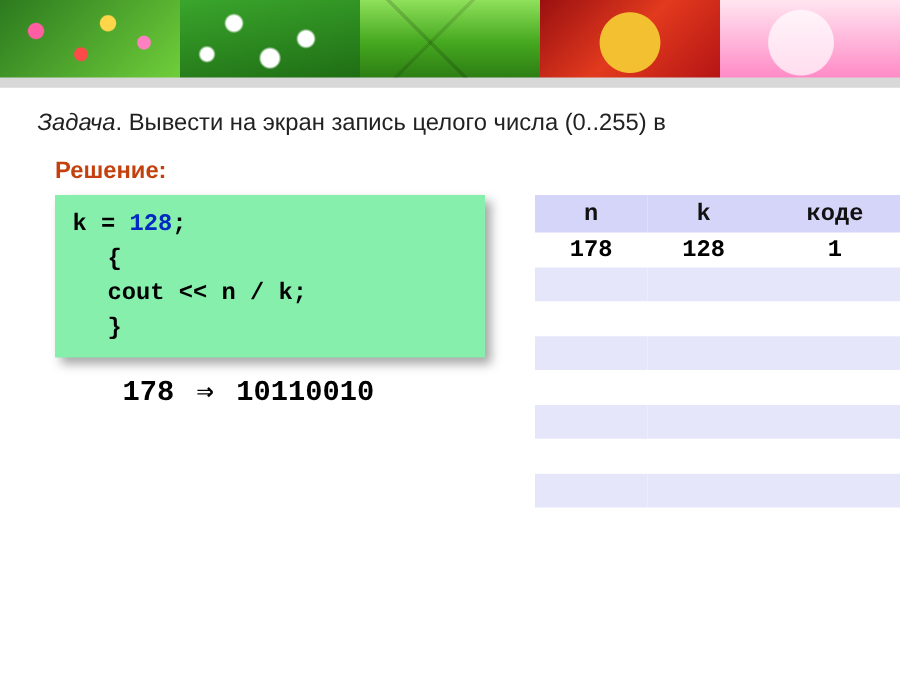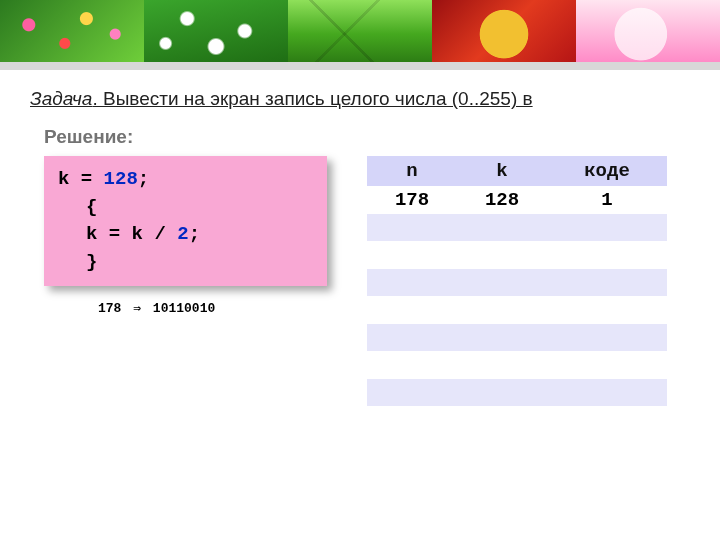--- a/index.html
+++ b/index.html
@@ -49,56 +49,55 @@
   .b5 { background:
     radial-gradient(circle at 45% 55%, rgba(255,255,255,.7) 0 30%, transparent 31%),
     linear-gradient(180deg,#ffe5f0,#ff8bc7);
   }
 
   .task {
     padding: 18px 30px 10px 30px;
     font-size: 19px;
     color: #222;
     font-style: italic;
-    text-decoration: underline;
   }
   .task .rest { font-style: normal; }
   .task .line2 { display: block; font-style: normal; padding-left: 44px; }
 
   .solution-label {
-    color: #737373;
+    color: #c2410c;
     font-weight: bold;
     font-size: 19px;
     padding: 6px 0 8px 44px;
   }
 
   .content {
     display: flex;
     padding: 0 30px 0 44px;
     gap: 40px;
   }
 
   .codebox {
-    background: #f9a8d4;
+    background: #86efac;
     box-shadow: 5px 5px 8px rgba(0,0,0,.35);
     padding: 10px 16px 10px 14px;
     font-family: "Courier New", monospace;
     font-size: 19px;
     font-weight: bold;
     line-height: 1.45;
     color: #000;
-    width: 283px;
+    width: 344px;
   }
   .code-num { color: #0028c2; }
   .code-kw  { color: #b81414; }
   .indent   { display:inline-block; width: 28px; }
 
   .result-line {
     font-family: "Courier New", monospace;
-    font-size: 13px;
+    font-size: 23px;
     font-weight: bold;
     padding: 14px 0 0 54px;
   }
   .arrow { padding: 0 4px; }
 
   .tablewrap { flex: 1; }
   table {
     border-collapse: collapse;
     width: 300px;
     font-family: "Courier New", monospace;
@@ -130,21 +129,21 @@
   <span>Задача</span><span class="rest">. Вывести на экран запись целого числа (0..255) в</span>
 </div>
 
 <div class="solution-label">Решение:</div>
 
 <div class="content">
   <div>
     <div class="codebox">
       <div><span>k = </span><span class="code-num">128</span><span>;</span></div>
       <div><span class="indent"></span><span>{</span></div>
-      <div><span class="indent"></span><span>k = k / </span><span class="code-num">2</span><span>;</span></div>
+      <div><span class="indent"></span><span>cout &lt;&lt; n / k;</span></div>
       <div><span class="indent"></span><span>}</span></div>
     </div>
     <div class="result-line">
       <span>178</span>
       <span class="arrow">⇒</span>
       <span>10110010</span>
     </div>
   </div>
 
   <div class="tablewrap">

